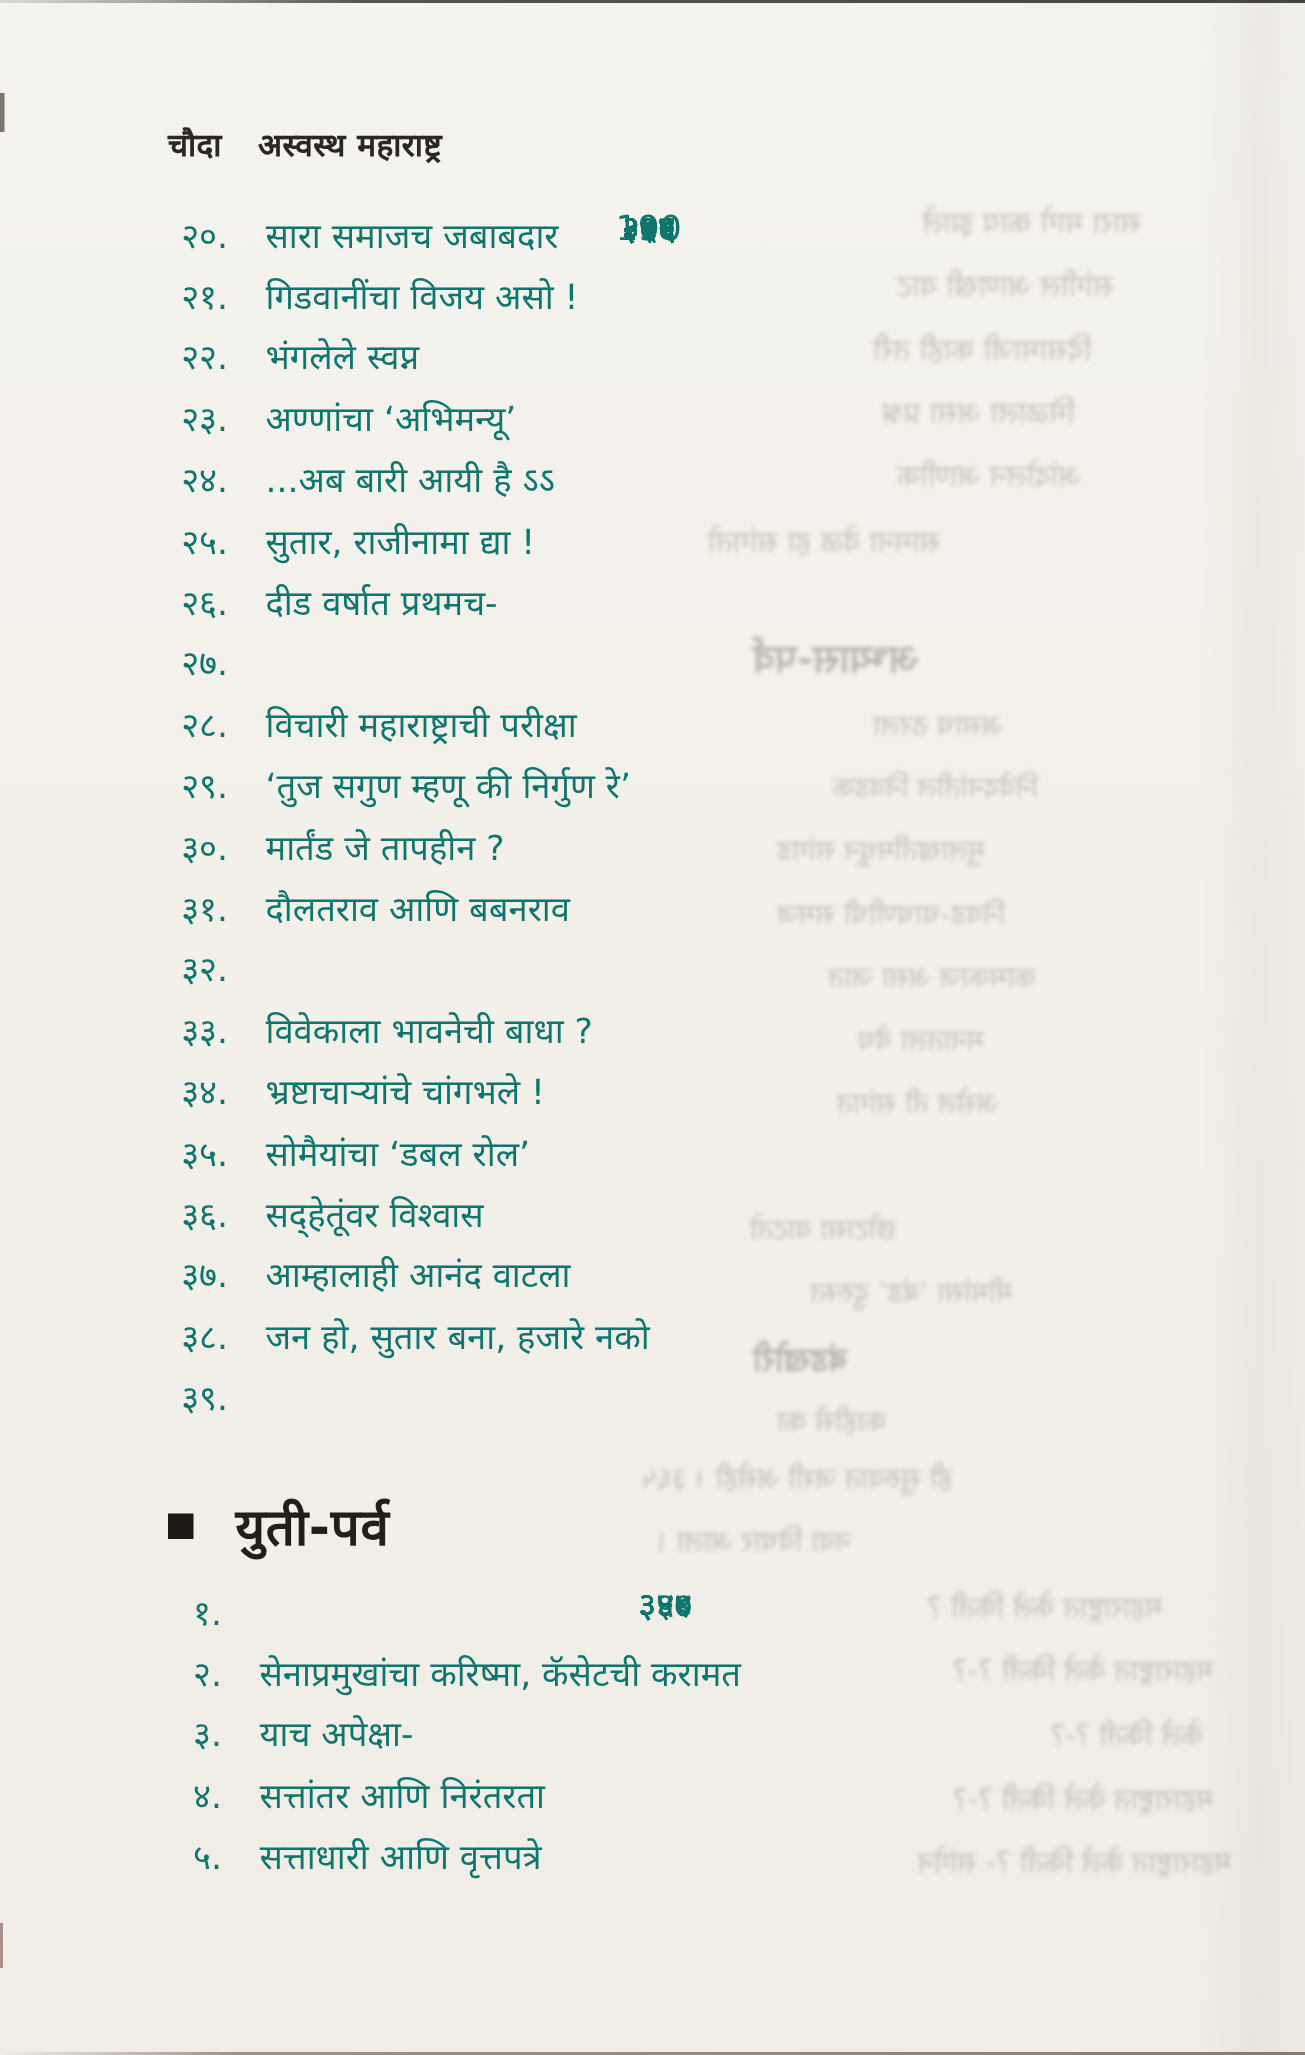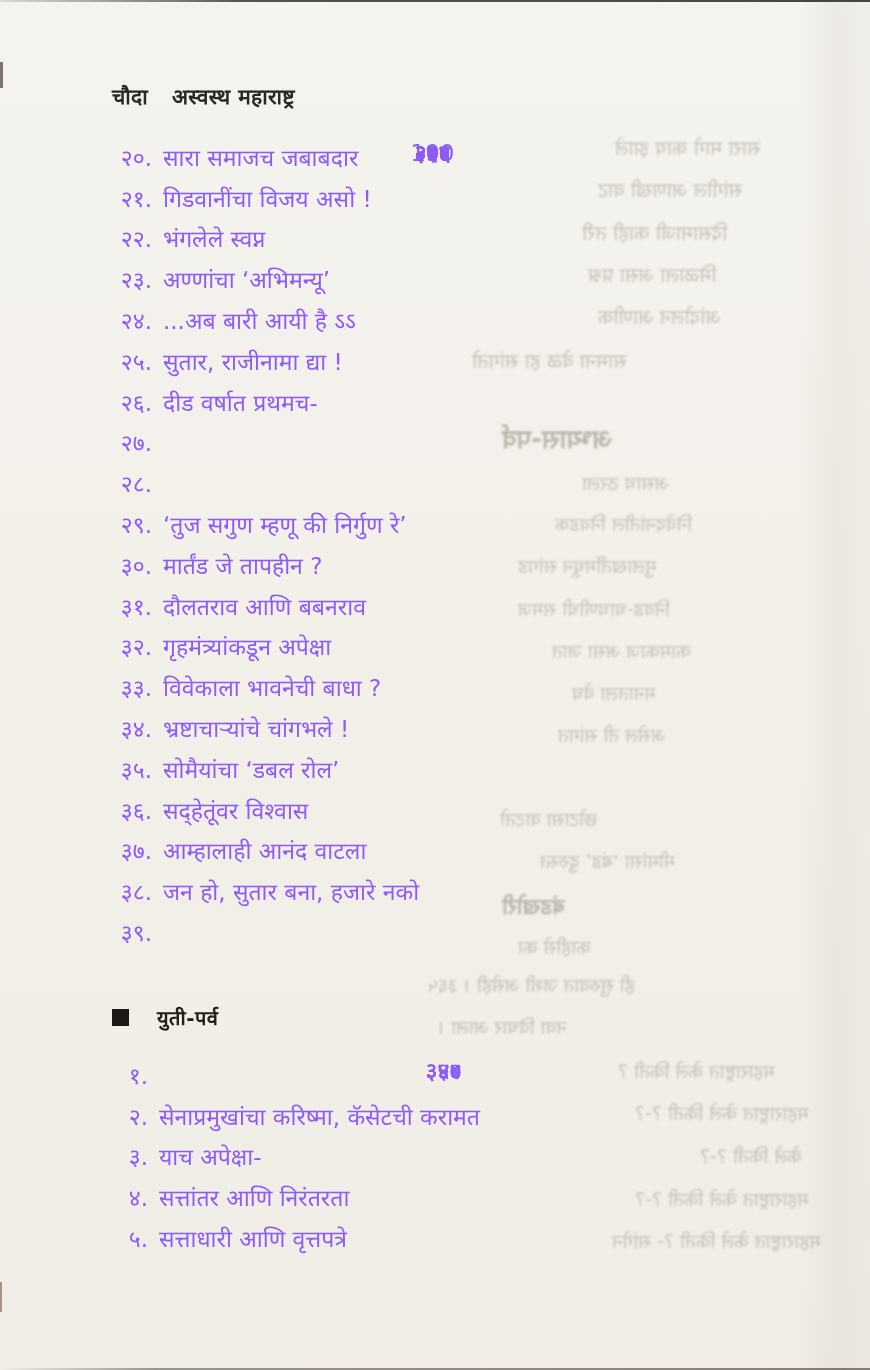--- a/index.html
+++ b/index.html
@@ -15,33 +15,33 @@
   .edge-top{position:absolute;top:0;left:0;width:100%;height:2px;
     background:linear-gradient(90deg,rgba(40,38,35,.12),rgba(40,38,35,.78) 28%,rgba(40,38,35,.85));}
   .edge-bottom{position:absolute;bottom:0;left:0;width:100%;height:2px;
     background:linear-gradient(90deg,rgba(70,58,48,0),rgba(70,58,48,.5) 18%,rgba(70,58,48,.62));}
   .edge-left-mark{position:absolute;left:0;top:62px;width:3px;height:26px;background:#4a4038;opacity:.7;}
   .edge-left-mark2{position:absolute;left:0;top:1282px;width:2px;height:30px;background:#6a4438;opacity:.55;}
 
   .running-head{position:absolute;top:82px;left:112px;display:flex;gap:24px;
     font-size:21px;font-weight:600;color:#2b2722;letter-spacing:.3px;justify-content:flex-end;}
 
-  .toc-list{position:absolute;left:100px;color:#8b5cf6;}
+  .toc-list{position:absolute;left:100px;color:#0f766e;}
   .toc-list .row{display:flex;align-items:center;height:40.8px;font-size:23px;line-height:1.35;}
   .toc-list .num{flex:0 0 52px;text-align:right;}
-  .toc-list .title{margin-left:11px;flex:1;white-space:nowrap;overflow:hidden;}
+  .toc-list .title{margin-left:25px;flex:1;white-space:nowrap;overflow:hidden;}
   .toc-list .page{flex:0 0 80px;text-align:center;}
   #toc-main{top:138px;width:665px;}
   #toc-sub{top:1056px;width:687px;}
   #toc-sub .num{flex:0 0 48px;}
 
   .section-heading{position:absolute;top:996px;left:112px;height:42px;
     display:flex;align-items:center;gap:28px;}
   .section-heading .sq{width:17px;height:17px;background:#1d1a16;display:inline-block;}
-  .section-heading .sh-text{font-size:20px;font-weight:700;color:#221e1a;letter-spacing:.5px;}
+  .section-heading .sh-text{font-size:34px;font-weight:700;color:#221e1a;letter-spacing:.5px;}
 
   .ghost{position:absolute;transform:scaleX(-1);filter:blur(1.3px);
     color:#9a9487;opacity:.5;white-space:nowrap;pointer-events:none;}
   .ghost.b{opacity:.55;color:#8f897b;}
 </style>
 </head>
 <body>
 
 <div class="page">
 
@@ -87,40 +87,40 @@
         <span class="num">२६.</span>
         <span class="title">दीड वर्षात प्रथमच-</span>
         <span class="page">२८६</span>
       </div>
       <div class="row">
         <span class="num">२७.</span>
         <span class="page">190</span>
       </div>
       <div class="row">
         <span class="num">२८.</span>
+        <span class="title">विचारी महाराष्ट्राची परीक्षा</span>
         <span class="page">२९४</span>
       </div>
       <div class="row">
         <span class="num">२९.</span>
         <span class="title">‘तुज सगुण म्हणू की निर्गुण रे’</span>
         <span class="page">२९८</span>
       </div>
       <div class="row">
         <span class="num">३०.</span>
         <span class="title">मार्तंड जे तापहीन ?</span>
         <span class="page">३००</span>
       </div>
       <div class="row">
         <span class="num">३१.</span>
         <span class="title">दौलतराव आणि बबनराव</span>
         <span class="page">३०४</span>
       </div>
       <div class="row">
         <span class="num">३२.</span>
-        <span class="title">गृहमंत्र्यांकडून अपेक्षा</span>
         <span class="page">३०८</span>
       </div>
       <div class="row">
         <span class="num">३३.</span>
         <span class="title">विवेकाला भावनेची बाधा ?</span>
         <span class="page">३१२</span>
       </div>
       <div class="row">
         <span class="num">३४.</span>
         <span class="title">भ्रष्टाचाऱ्यांचे चांगभले !</span>

